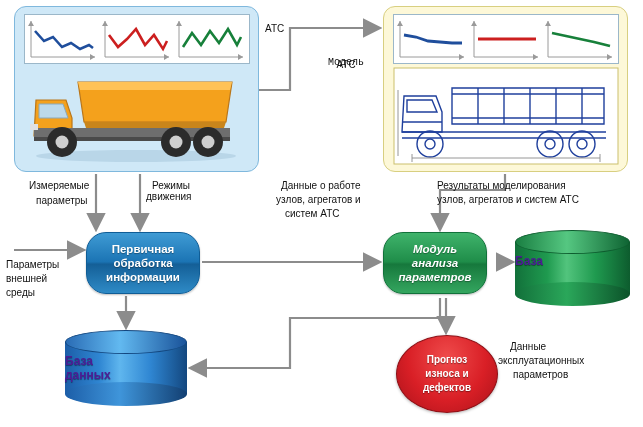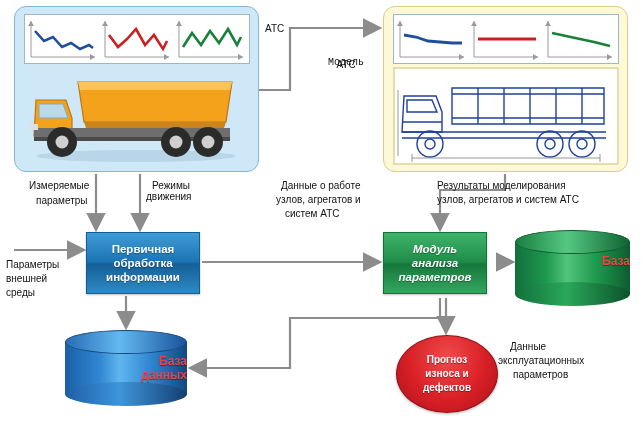--- a/index.html
+++ b/index.html
@@ -36,21 +36,21 @@
     position:absolute;
     background:#ffffff;
     border:1px solid #9bb7c9;
     box-sizing:border-box;
   }
   .chartstrip svg{display:block;}
 
   
   .procbox{
     position:absolute;
-    border-radius:0;
+    border-radius:20px;
     box-sizing:border-box;
     color:#ffffff;
     font-size:11.5px;
     font-weight:bold;
     line-height:14px;
     text-align:center;
     display:flex;
     align-items:center;
     justify-content:center;
     background:linear-gradient(to bottom,#3f9bd4 0%,#1b74b4 48%,#145f97 52%,#2e8ac6 100%);
@@ -77,21 +77,21 @@
     border-radius:50%;
     box-sizing:border-box;
   }
   .cyl .bottom{
     position:absolute;left:0;top:52px;width:100%;height:24px;
     border-radius:50%;
     box-sizing:border-box;
   }
   .cyl .lbl{
     position:absolute;left:0;top:24px;width:100%;
-    text-align:right;color:#ef4444;font-size:12px;font-weight:bold;
+    text-align:left;color:#4c1d95;font-size:12px;font-weight:bold;
     line-height:14px;
     text-shadow:0 1px 1px rgba(0,0,0,.4);
   }
   
   .cyl-blue{left:65px;top:330px;width:122px;height:76px;}
   .cyl-blue .body{background:linear-gradient(to right,#1c5ea8 0%,#2f86d2 28%,#5fb6ee 45%,#2f86d2 70%,#13477f 100%);}
   .cyl-blue .top{background:linear-gradient(to right,#2a6cb5 0%,#62b9f0 45%,#1a539a 100%);border:1px solid #13477f;}
   .cyl-blue .bottom{background:linear-gradient(to right,#1c5ea8 0%,#3f95da 45%,#123f72 100%);}
   
   .cyl-green{left:515px;top:230px;width:115px;height:76px;}

